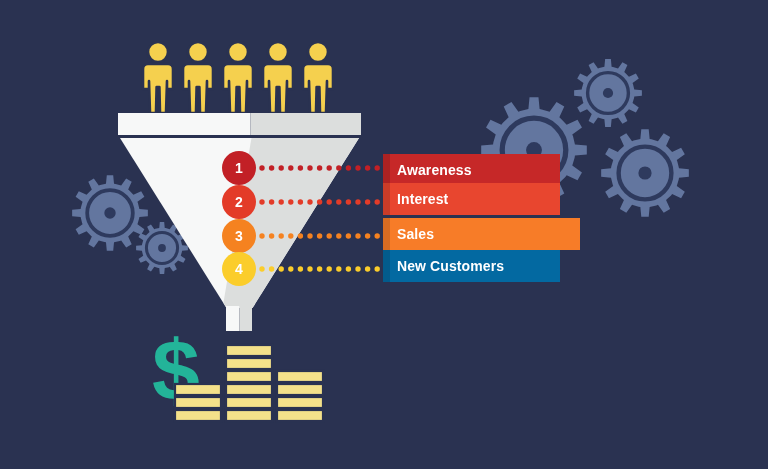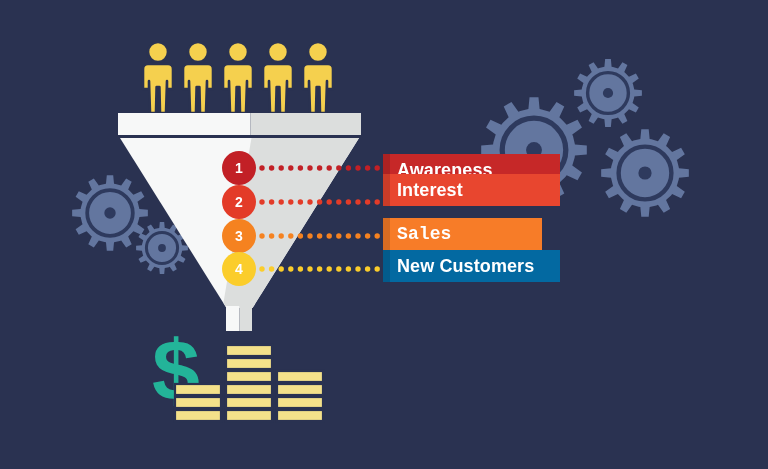--- a/index.html
+++ b/index.html
@@ -28,21 +28,21 @@
   
   .label-bar {
     position: absolute;
     z-index: 5;
     display: flex;
     align-items: center;
     box-sizing: border-box;
     padding-left: 14px;
     color: #ffffff;
     font-weight: bold;
-    font-size: 18px;
+    font-size: 14px;
     letter-spacing: 0.1px;
     white-space: nowrap;
   }
   .badge-wrap {
     position: absolute;
     z-index: 6;
     width: 34px;
     height: 34px;
     border-radius: 50%;
     display: flex;
@@ -225,24 +225,24 @@
             <rect x="277" y="371" width="46" height="11" fill="#f4e18a" stroke="#2a3251" stroke-width="2.2"></rect>
           </g>
         </g>
     </g>
   </svg>
 
   <div id="bars-layer">
       <div class="label-bar" style="left: 383px; top: 154px; width: 177px; height: 32px; background: rgb(198, 40, 40); box-shadow: rgba(0, 0, 0, 0.13) 7px 0px 0px 0px inset;">
         <span>Awareness</span>
       </div>
-      <div class="label-bar" style="left: 383px; top: 174px; width: 177px; height: 32px; background: rgb(232, 70, 47); box-shadow: rgba(0, 0, 0, 0.13) 7px 0px 0px 0px inset;">
+      <div class="label-bar" style="left: 383px; top: 183px; width: 177px; height: 32px; background: rgb(232, 70, 47); box-shadow: rgba(0, 0, 0, 0.13) 7px 0px 0px 0px inset;">
         <span>Interest</span>
       </div>
-      <div class="label-bar" style="left: 383px; top: 218px; width: 159px; height: 32px; background: rgb(247, 124, 40); box-shadow: rgba(0, 0, 0, 0.13) 7px 0px 0px 0px inset; font-family: Liberation Mono, monospace;">
+      <div class="label-bar" style="left: 383px; top: 218px; width: 197px; height: 32px; background: rgb(247, 124, 40); box-shadow: rgba(0, 0, 0, 0.13) 7px 0px 0px 0px inset;">
         <span>Sales</span>
       </div>
       <div class="label-bar" style="left: 383px; top: 250px; width: 177px; height: 32px; background: #0369a1; box-shadow: rgba(0, 0, 0, 0.13) 7px 0px 0px 0px inset;">
         <span>New Customers</span>
       </div>
     </div>
   <div id="badges-layer">
       <div class="badge-wrap" style="left: 222px; top: 151px; width: 34px; height: 34px; background: rgb(194, 32, 38);">
         <span>1</span>
       </div>

